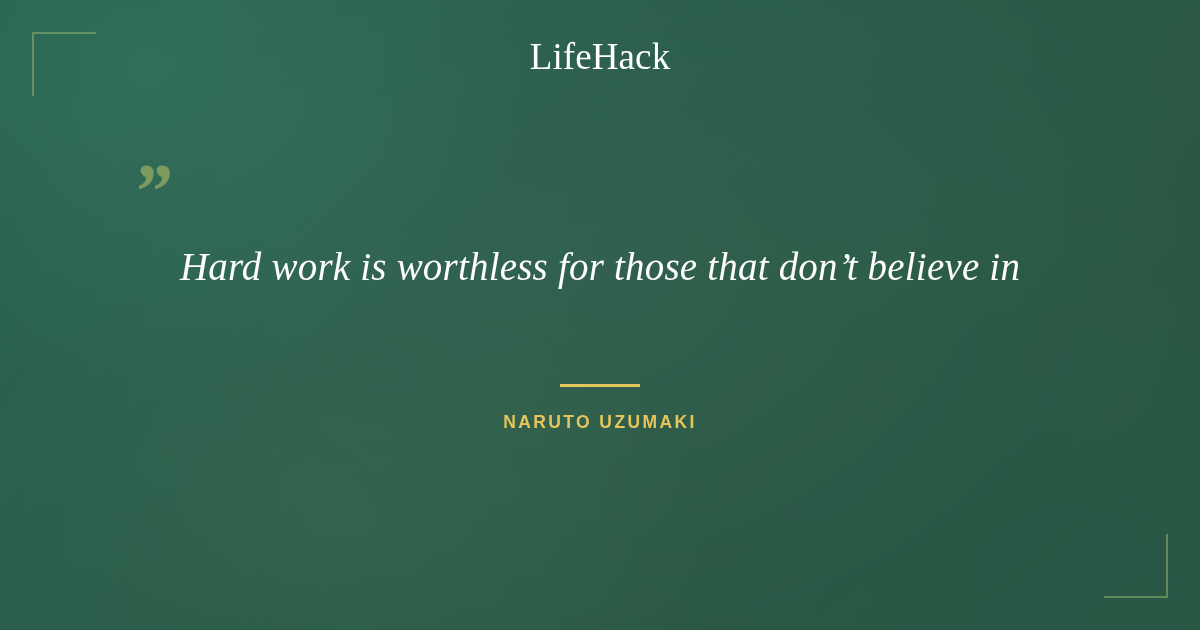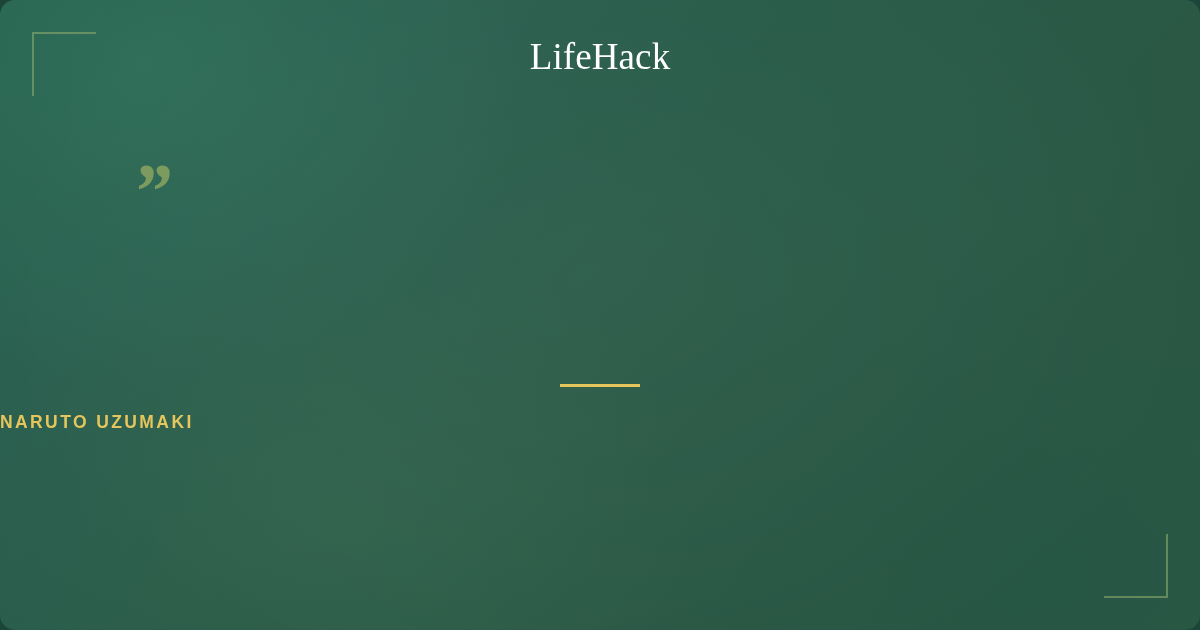--- a/index.html
+++ b/index.html
@@ -15,21 +15,20 @@
     height: 630px;
     overflow: hidden;
     background-color: #2a5b48;
     background-image:
       radial-gradient(ellipse 620px 520px at 12% 10%, rgba(49,112,90,0.85) 0%, rgba(49,112,90,0.0) 62%),
       radial-gradient(ellipse 700px 560px at 88% 92%, rgba(37,86,68,0.75) 0%, rgba(37,86,68,0.0) 65%),
       radial-gradient(ellipse 520px 420px at 28% 82%, rgba(57,107,82,0.45) 0%, rgba(57,107,82,0.0) 70%),
       radial-gradient(ellipse 480px 360px at 72% 22%, rgba(40,92,73,0.55) 0%, rgba(40,92,73,0.0) 72%),
       linear-gradient(135deg, #27624f 0%, #2b6050 22%, #2a5a47 52%, #2a5744 78%, #2c5a45 100%);
     font-family: "Liberation Sans", sans-serif;
-    border-radius: 15px;
     -webkit-font-smoothing: antialiased;
   }
 
   
   .grain {
     position: absolute;
     inset: 0;
     pointer-events: none;
     background:
       radial-gradient(ellipse 900px 640px at 50% 45%, rgba(255,255,255,0.035) 0%, rgba(255,255,255,0) 70%),
@@ -117,21 +116,21 @@
     height: 3px;
     background: #e6c65c;
   }
 
   
   .author {
     position: absolute;
     left: 0;
     top: 412px;
     width: 100%;
-    text-align: left;
+    text-align: center;
     color: #e6c65c;
     font-family: "Liberation Sans", sans-serif;
     font-size: 17.5px;
     font-weight: 600;
     letter-spacing: 2.4px;
     text-transform: uppercase;
   }
 </style>
 </head>
 <body>
@@ -141,19 +140,20 @@
   <div class="grain"></div>
 
   <div class="bracket tl"></div>
   <div class="bracket br"></div>
 
   <div class="logo">LifeHack</div>
 
   <div class="quote-mark">”</div>
 
   <div class="quote-block">
+    <p class="quote-text">Hard work is worthless for those that don’t believe in</p>
   </div>
 
   <div class="divider"></div>
 
   <div class="author">NARUTO UZUMAKI</div>
 
 </div>
 
 </body></html>

